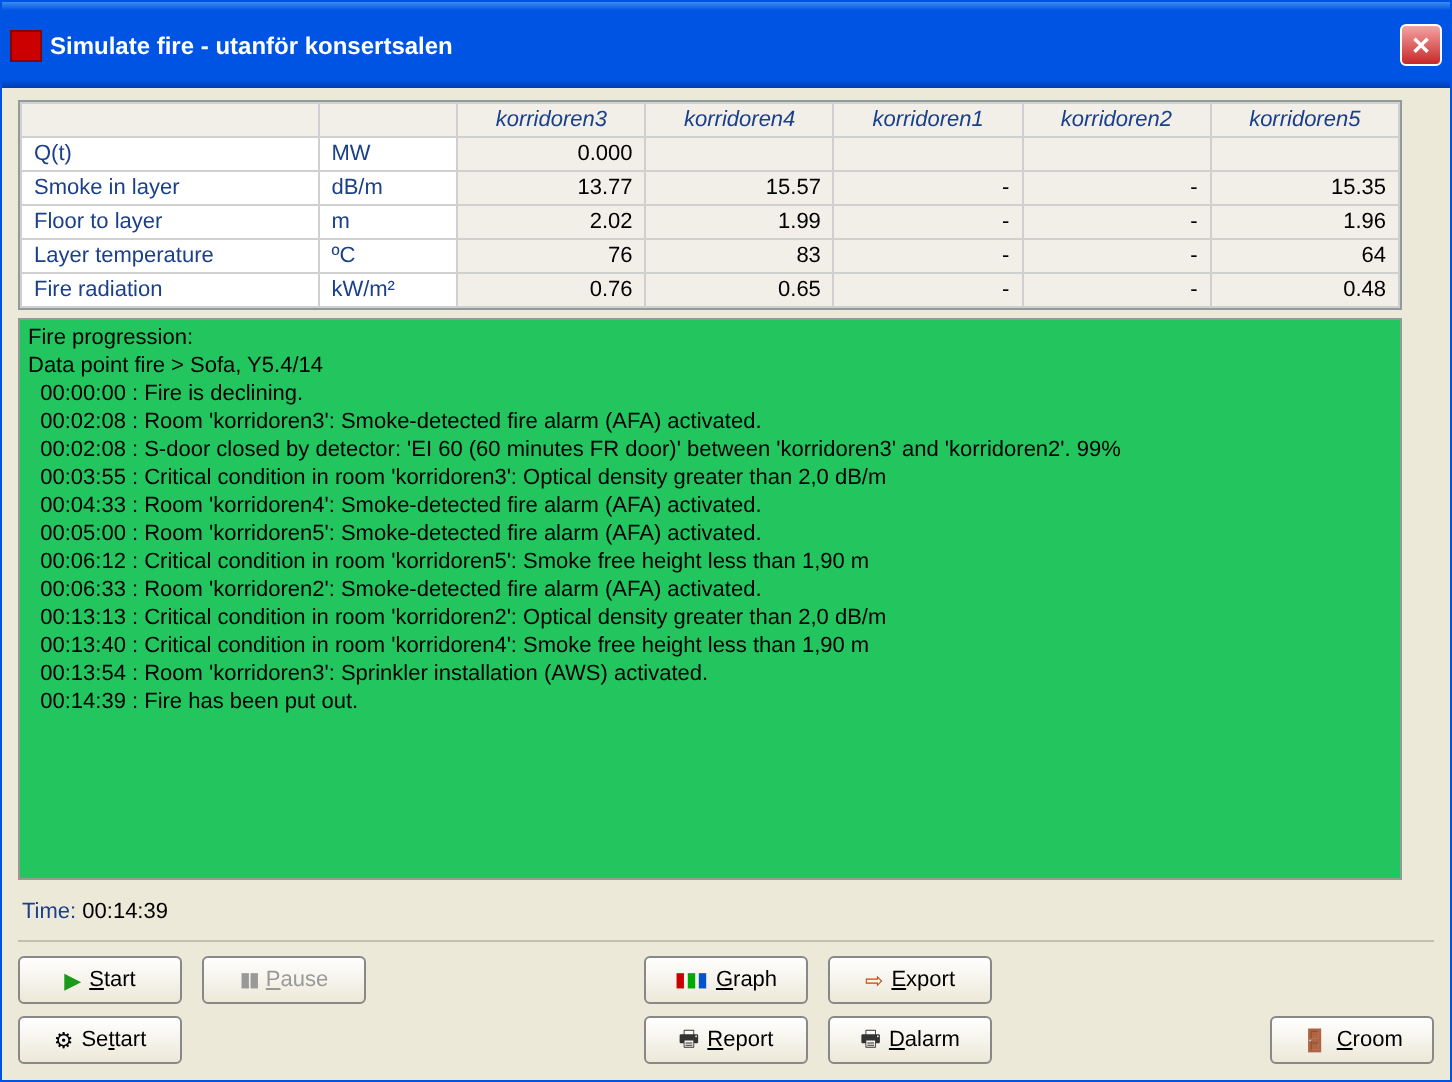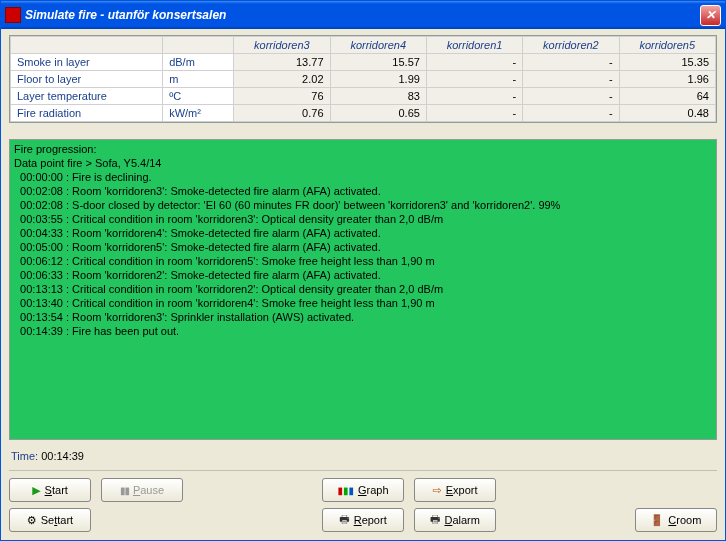--- a/index.html
+++ b/index.html
@@ -12,29 +12,28 @@
   }
   .window {
     width: 726px;
     height: 541px;
     background: #ece9d8;
     border: 1px solid #0054e3;
     display: flex;
     flex-direction: column;
   }
   .titlebar {
-    height: 28px;
+    height: 43px;
     background: linear-gradient(to bottom, #3c8cf0 0%, #0054e3 10%, #0054e3 90%, #003db3 100%);
     display: flex;
     align-items: center;
     padding: 0 4px;
     color: #fff;
     font-weight: bold;
     font-size: 12px;
-    font-style: italic;
   }
   .titlebar .app-icon {
     width: 16px; height: 16px;
     background: #c00;
     margin-right: 4px;
     border: 1px solid #800;
   }
   .titlebar .title-text { flex: 1; }
   .titlebar .close-btn {
     width: 21px; height: 21px;
@@ -44,24 +43,24 @@
     color: #fff;
     display: flex;
     align-items: center;
     justify-content: center;
     font-weight: bold;
     font-size: 12px;
     cursor: pointer;
   }
   .content {
     flex: 1;
-    padding: 6px 8px 6px 8px;
+    padding: 6px 24px 6px 8px;
     display: flex;
     flex-direction: column;
-    gap: 16px;
+    gap: 4px;
   }
   .table-wrap {
     border: 1px solid #919b9c;
     background: #fff;
   }
   table.data {
     width: 100%;
     border-collapse: collapse;
     font-size: 11px;
   }
@@ -168,20 +167,29 @@
       <table class="data">
         <tbody>
             <tr>
           <td class="rowlabel"></td>
           <td class="unit"></td>
           <th>korridoren3</th>
           <th>korridoren4</th>
           <th>korridoren1</th>
           <th>korridoren2</th>
           <th>korridoren5</th>
+        </tr>
+        <tr>
+          <td class="rowlabel">Q(t)</td>
+          <td class="unit">MW</td>
+          <td class="val">0.000</td>
+          <td class="val"></td>
+          <td class="val"></td>
+          <td class="val"></td>
+          <td class="val"></td>
         </tr>
         <tr>
           <td class="rowlabel">Smoke in layer</td>
           <td class="unit">dB/m</td>
           <td class="val">13.77</td>
           <td class="val">15.57</td>
           <td class="val">-</td>
           <td class="val">-</td>
           <td class="val">15.35</td>
         </tr>

